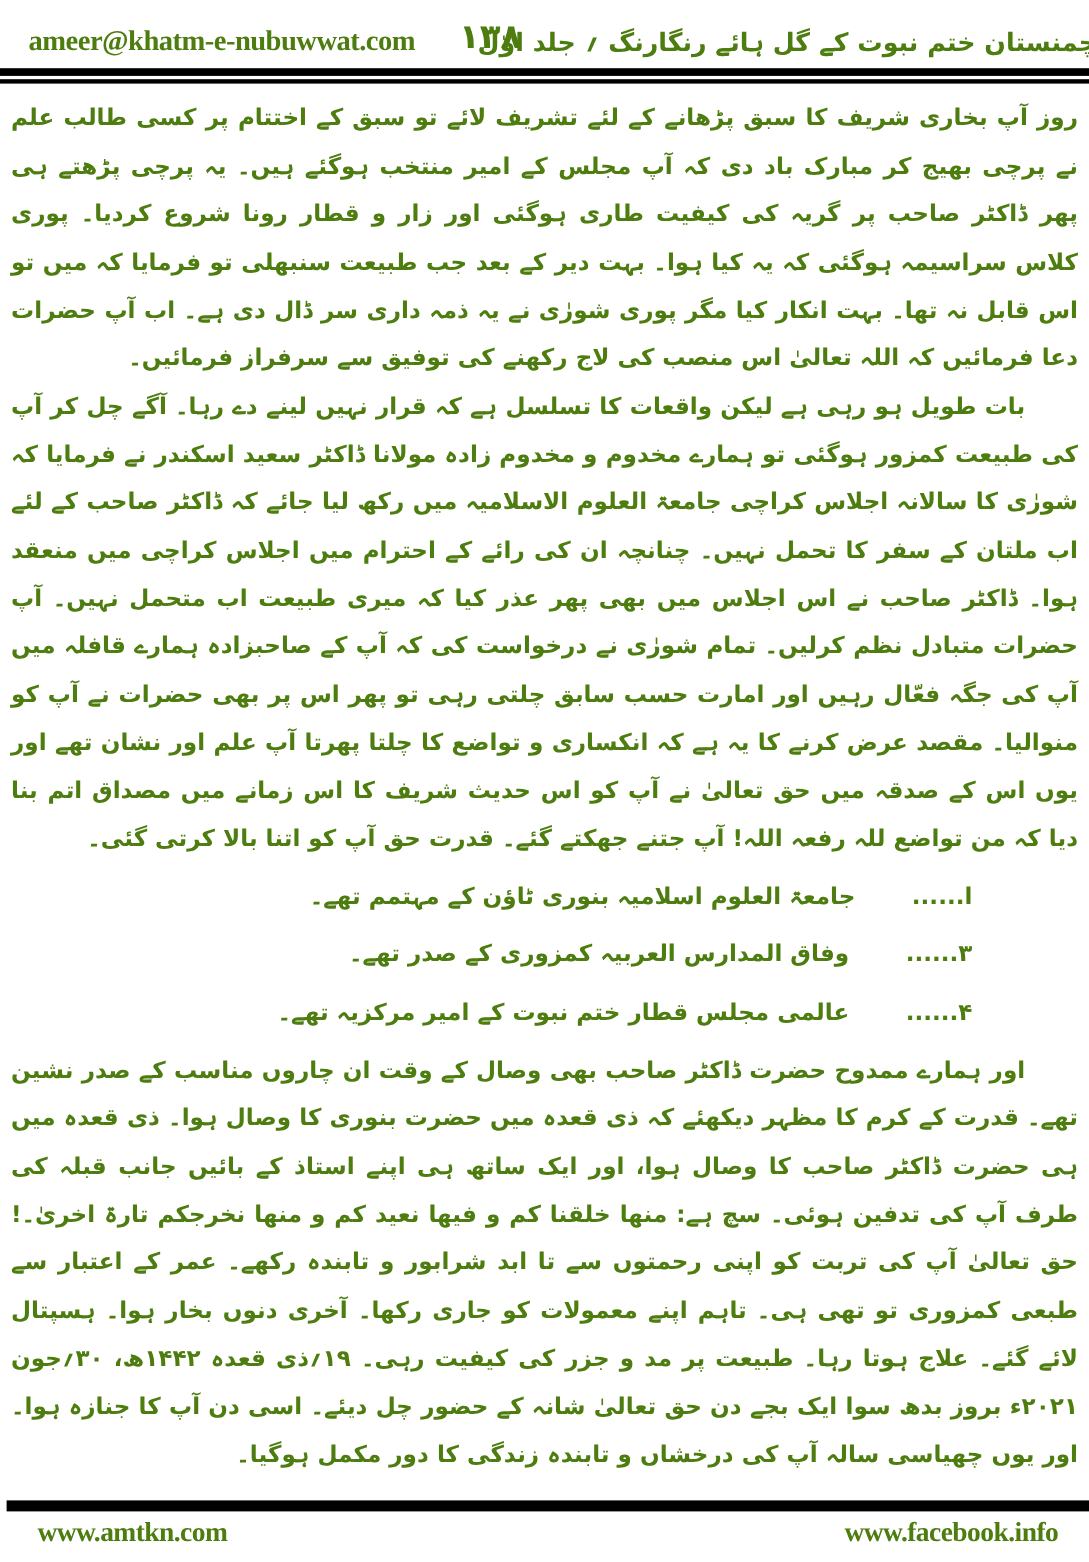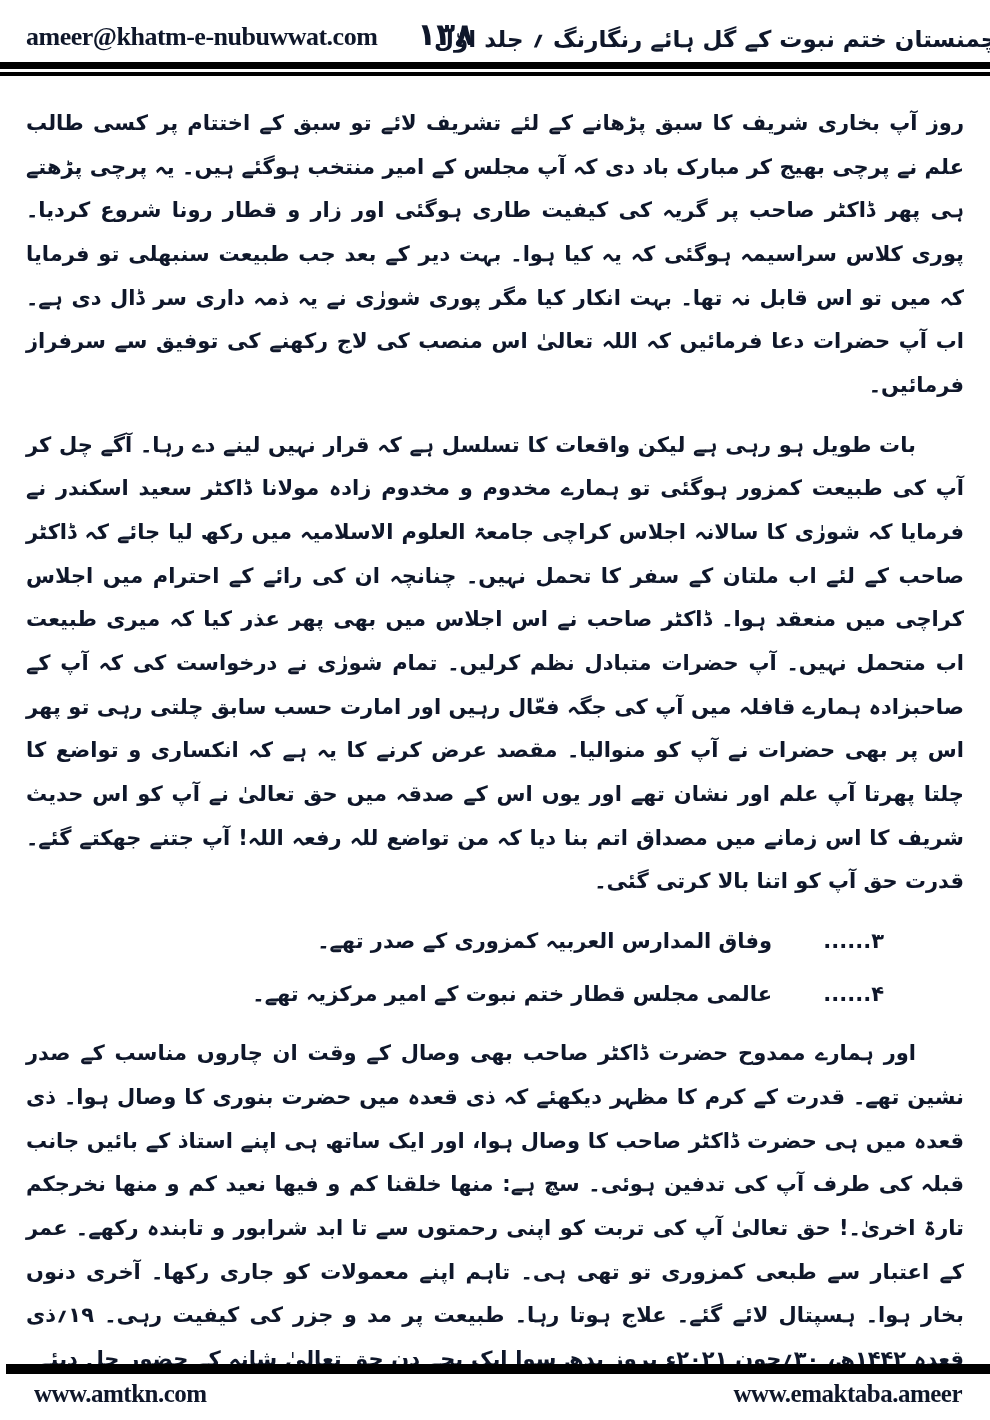--- a/index.html
+++ b/index.html
@@ -1,21 +1,21 @@
 <!DOCTYPE html>
 <html lang="ur"><head>
 <meta charset="utf-8">
 <style>
   html,body{margin:0;padding:0;}
   body{
     width:990px;height:1420px;overflow:hidden;background:#e8e8e8;
     font-family:"DejaVu Sans", sans-serif;
   }
   .page{
-    position:relative;width:990px;height:1420px;background:#ffffff;color:#0f172a;
+    position:relative;width:990px;height:1420px;background:#ffffff;color:#4d7c0f;
     box-sizing:border-box;overflow:hidden;
   }
   
   .hdr{
     display:flex;justify-content:space-between;align-items:flex-end;
     padding:16px 26px 4px 26px;
   }
   .hdr-email{
     font-family:"Liberation Serif", serif;font-weight:bold;font-size:26px;
     letter-spacing:-0.5px;white-space:nowrap;
@@ -31,21 +31,21 @@
   .rule .r1{height:7px;background:#000;}
   .rule .r2{height:4px;background:#000;margin-top:3px;}
   
   .body{
     direction:rtl;
     padding:10px 10px 0 10px;
     font-size:21px;font-weight:bold;
     line-height:2.08;
     text-align:justify;
   }
-  .para{margin:16px;}
+  .para{margin:0;}
   .para.indent{text-indent:48px;}
   .list{margin:6px 0 6px 0;}
   .list-item{
     text-align:right;padding-left:0;padding-right:96px;
     margin:9px 0;white-space:nowrap;
   }
   .list-item .num{display:inline-block;}
   .list-item .txt{margin-right:44px;}
   
   .ftr{position:absolute;left:6px;right:0;bottom:0;background:#fff;}
@@ -72,34 +72,38 @@
     <div class="r1"></div>
     <div class="r2"></div>
   </div>
 
   <main class="body">
     <p class="para">روز آپ بخاری شریف کا سبق پڑھانے کے لئے تشریف لائے تو سبق کے اختتام پر کسی طالب علم نے پرچی بھیج کر مبارک باد دی کہ آپ مجلس کے امیر منتخب ہوگئے ہیں۔ یہ پرچی پڑھتے ہی پھر ڈاکٹر صاحب پر گریہ کی کیفیت طاری ہوگئی اور زار و قطار رونا شروع کردیا۔ پوری کلاس سراسیمہ ہوگئی کہ یہ کیا ہوا۔ بہت دیر کے بعد جب طبیعت سنبھلی تو فرمایا کہ میں تو اس قابل نہ تھا۔ بہت انکار کیا مگر پوری شورٰی نے یہ ذمہ داری سر ڈال دی ہے۔ اب آپ حضرات دعا فرمائیں کہ اللہ تعالیٰ اس منصب کی لاج رکھنے کی توفیق سے سرفراز فرمائیں۔</p>
     <p class="para indent">بات طویل ہو رہی ہے لیکن واقعات کا تسلسل ہے کہ قرار نہیں لینے دے رہا۔ آگے چل کر آپ کی طبیعت کمزور ہوگئی تو ہمارے مخدوم و مخدوم زادہ مولانا ڈاکٹر سعید اسکندر نے فرمایا کہ شورٰی کا سالانہ اجلاس کراچی جامعۃ العلوم الاسلامیہ میں رکھ لیا جائے کہ ڈاکٹر صاحب کے لئے اب ملتان کے سفر کا تحمل نہیں۔ چنانچہ ان کی رائے کے احترام میں اجلاس کراچی میں منعقد ہوا۔ ڈاکٹر صاحب نے اس اجلاس میں بھی پھر عذر کیا کہ میری طبیعت اب متحمل نہیں۔ آپ حضرات متبادل نظم کرلیں۔ تمام شورٰی نے درخواست کی کہ آپ کے صاحبزادہ ہمارے قافلہ میں آپ کی جگہ فعّال رہیں اور امارت حسب سابق چلتی رہی تو پھر اس پر بھی حضرات نے آپ کو منوالیا۔ مقصد عرض کرنے کا یہ ہے کہ انکساری و تواضع کا چلتا پھرتا آپ علم اور نشان تھے اور یوں اس کے صدقہ میں حق تعالیٰ نے آپ کو اس حدیث شریف کا اس زمانے میں مصداق اتم بنا دیا کہ من تواضع للہ رفعہ اللہ! آپ جتنے جھکتے گئے۔ قدرت حق آپ کو اتنا بالا کرتی گئی۔</p>
 
     <div class="list">
       <div class="list-item">
+        <span class="num">ا......</span>
+        <span class="txt">جامعۃ العلوم اسلامیہ بنوری ٹاؤن کے مہتمم تھے۔</span>
+      </div>
+      <div class="list-item">
         <span class="num">۳......</span>
         <span class="txt">وفاق المدارس العربیہ کمزوری کے صدر تھے۔</span>
       </div>
       <div class="list-item">
         <span class="num">۴......</span>
         <span class="txt">عالمی مجلس قطار ختم نبوت کے امیر مرکزیہ تھے۔</span>
       </div>
     </div>
 
     <p class="para indent">اور ہمارے ممدوح حضرت ڈاکٹر صاحب بھی وصال کے وقت ان چاروں مناسب کے صدر نشین تھے۔ قدرت کے کرم کا مظہر دیکھئے کہ ذی قعدہ میں حضرت بنوری کا وصال ہوا۔ ذی قعدہ میں ہی حضرت ڈاکٹر صاحب کا وصال ہوا، اور ایک ساتھ ہی اپنے استاذ کے بائیں جانب قبلہ کی طرف آپ کی تدفین ہوئی۔ سچ ہے: منھا خلقنا کم و فیھا نعید کم و منھا نخرجکم تارۃ اخریٰ۔! حق تعالیٰ آپ کی تربت کو اپنی رحمتوں سے تا ابد شرابور و تابندہ رکھے۔ عمر کے اعتبار سے طبعی کمزوری تو تھی ہی۔ تاہم اپنے معمولات کو جاری رکھا۔ آخری دنوں بخار ہوا۔ ہسپتال لائے گئے۔ علاج ہوتا رہا۔ طبیعت پر مد و جزر کی کیفیت رہی۔ ۱۹؍ذی قعدہ ۱۴۴۲ھ، ۳۰؍جون ۲۰۲۱ء بروز بدھ سوا ایک بجے دن حق تعالیٰ شانہ کے حضور چل دیئے۔ اسی دن آپ کا جنازہ ہوا۔ اور یوں چھیاسی سالہ آپ کی درخشاں و تابندہ زندگی کا دور مکمل ہوگیا۔</p>
 
   </main>
 
   <footer class="ftr">
     <div class="bar"></div>
     <div class="urls">
       <span>www.amtkn.com</span>
-      <span>www.emaktaba.ameer</span>
+      <span>www.facebook.info</span>
     </div>
   </footer>
 
 </div>
 
 </body></html>

